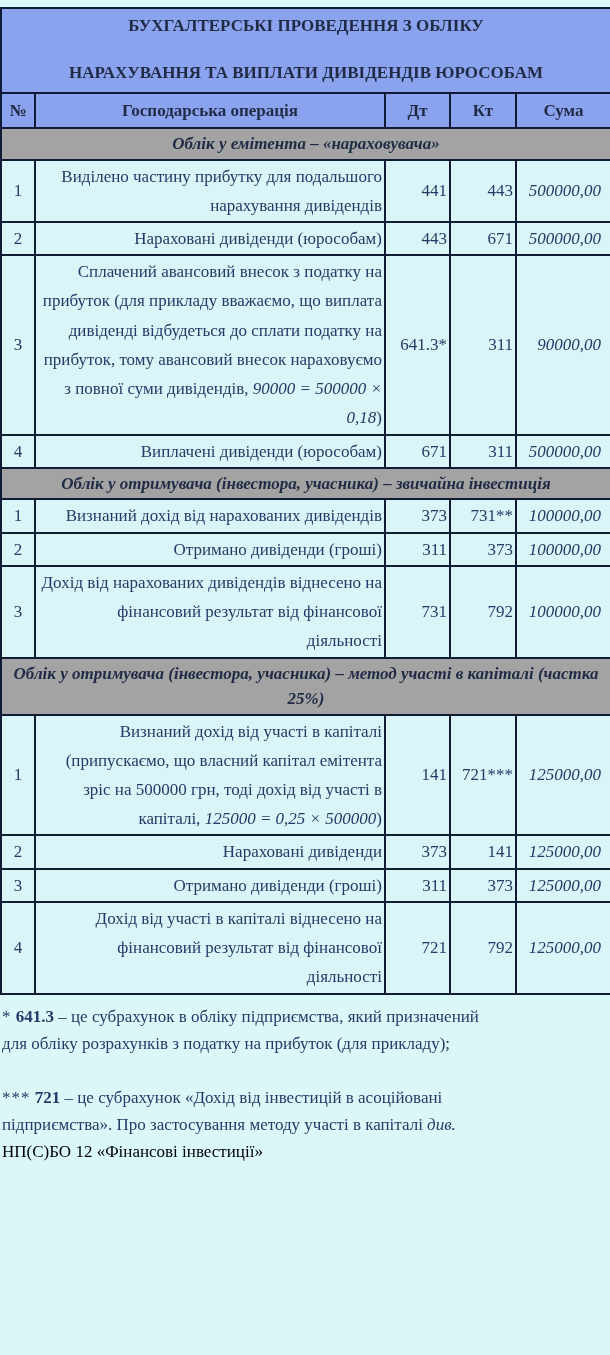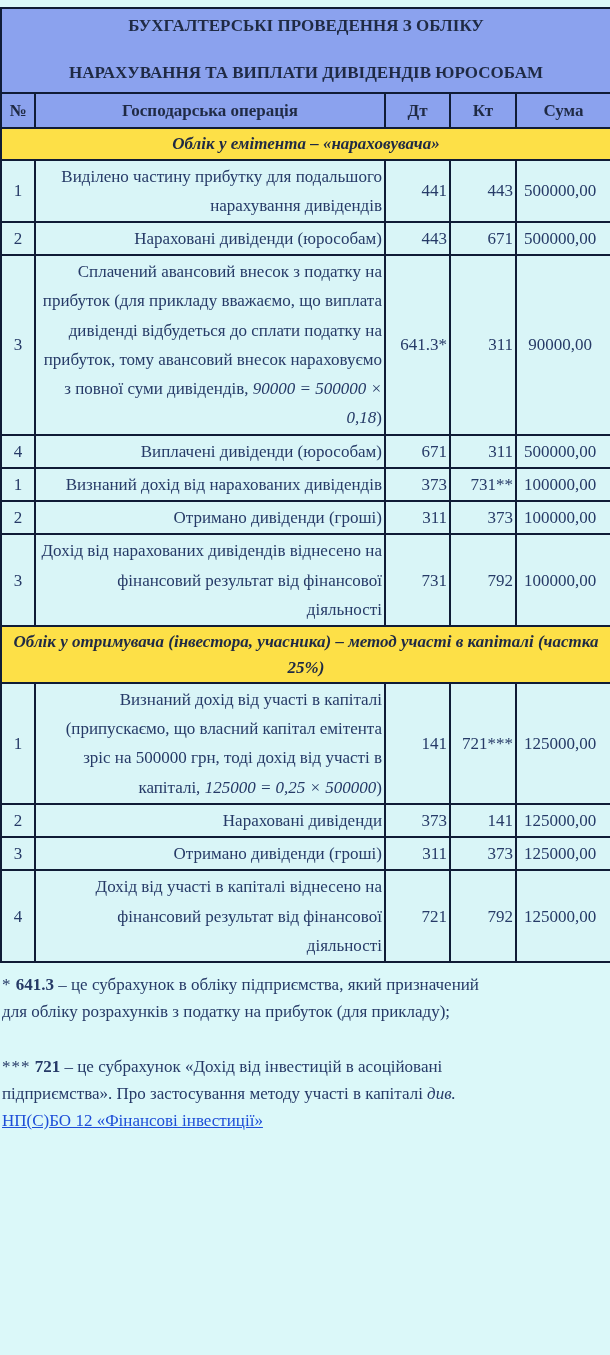--- a/index.html
+++ b/index.html
@@ -41,56 +41,55 @@
     background: #8BA2EE;
     color: #1F2A44;
     text-align: center;
     font-weight: bold;
     font-size: 17px;
     height: 31px;
     padding: 1px 2px;
   }
   
   td.section-cell {
-    background: #fde047;
+    background: #a3a3a3;
     color: #1F2A44;
     text-align: center;
     font-weight: bold;
     font-style: italic;
     font-size: 17px;
     line-height: 1.5;
     padding: 2px 6px;
   }
   
   td.cell {
     background: #D9F5F7;
     font-size: 17px;
     line-height: 1.72;
     padding: 1px 2px;
   }
   td.cell.num  { text-align: center; }
   td.cell.op   { text-align: right; }
   td.cell.acc  { text-align: right; }
-  td.cell.sum  { text-align: center; padding-right: 9px; }
+  td.cell.sum  { text-align: right; padding-right: 9px; font-style: italic; }
   .formula { font-style: italic; }
   
   .footnotes {
     padding: 8px 6px 10px 2px;
     font-size: 17px;
     line-height: 1.6;
     color: #263A67;
   }
   .footnote { margin: 0 0 27px 0; }
   .footnote:last-child { margin-bottom: 0; }
   .fn-marker { letter-spacing: 1px; }
   .fn-account { font-weight: bold; }
   .fn-italic { font-style: italic; }
   a.fn-link {
-    color: #1d4ed8;
-    text-decoration: underline;
+    color: #000000;
     cursor: pointer;
     text-align: center;
   }
 </style>
 </head>
 <body>
 
 <div class="page">
 
   <table class="acct">
@@ -144,20 +143,23 @@
     </tr>
     <tr>
       <td class="cell num">4</td>
       <td class="cell op"><span>Виплачені дивіденди (юрособам)</span><span class="formula"></span><span></span></td>
       <td class="cell acc">671</td>
       <td class="cell acc">311</td>
       <td class="cell sum">500000,00</td>
     </tr>
 
     <tr>
+      <td class="section-cell" colspan="5">Облік у отримувача (інвестора, учасника) – звичайна інвестиція</td>
+    </tr>
+    <tr>
       <td class="cell num">1</td>
       <td class="cell op"><span>Визнаний дохід від нарахованих дивідендів</span><span class="formula"></span><span></span></td>
       <td class="cell acc">373</td>
       <td class="cell acc">731**</td>
       <td class="cell sum">100000,00</td>
     </tr>
     <tr>
       <td class="cell num">2</td>
       <td class="cell op"><span>Отримано дивіденди (гроші)</span><span class="formula"></span><span></span></td>
       <td class="cell acc">311</td>

